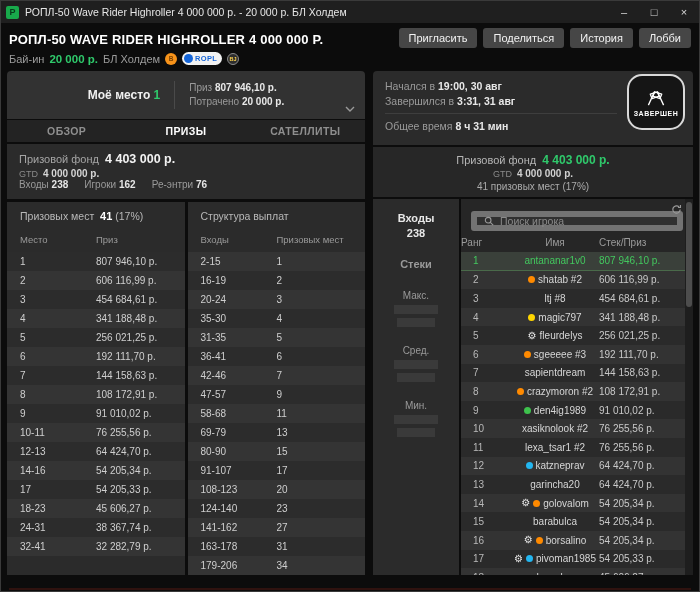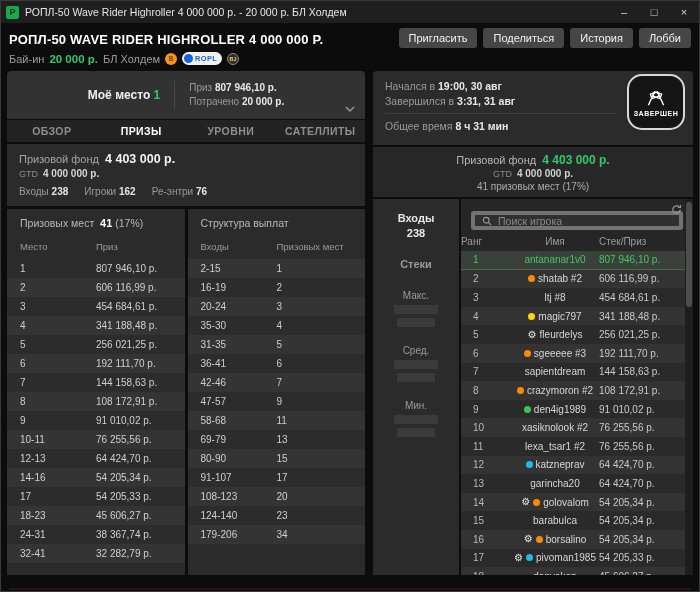--- a/index.html
+++ b/index.html
@@ -44,21 +44,21 @@
 
   .tabs { height:22px; background:#232323; margin-top:1px; display:flex; }
   .tab { flex:1; text-align:center; line-height:22px; font-size:10.5px; font-weight:bold; color:#8f8f8f; letter-spacing:0.4px; }
   .tab.active { color:#ffffff; }
 
   .linfo { background:#2b2b2b; margin-top:2px; padding:8px 12px 9px; }
   .li1 { font-size:11px; color:#a5a5a5; }
   .li1 b { color:#f2f2f2; font-size:12.5px; }
   .li2 { font-size:9px; color:#8a8a8a; margin-top:2px; }
   .li2 b { color:#d5d5d5; font-size:10px; }
-  .li3 { margin-top:7px; font-size:10px; color:#9a9a9a; display:flex; gap:16px; }
+  .li3 { font-size:10px; color:#9a9a9a; display:flex; gap:16px; }
   .li3 b { color:#e5e5e5; }
 
   .ltables { display:flex; gap:3px; margin-top:3px; flex:1; overflow:hidden; }
   .lcol { flex:1; background:#2b2b2b; overflow:hidden; }
   .lcol-title { padding:8px 13px 10px; font-size:10.5px; color:#b8b8b8; }
   .lcol-title b { color:#ffffff; font-size:11px; }
   .lhead { display:flex; padding:2px 0 7px; color:#9a9a9a; font-size:9.5px; }
   .cell1 { width:76px; margin-left:13px; }
   .cell2 { flex:1; }
   .trow { height:19px; display:flex; align-items:center; font-size:10px; color:#cfcfcf; background:#2c2c2c; }
@@ -82,21 +82,21 @@
   .rlower { display:flex; margin-top:2px; flex:1; overflow:hidden; }
   .stats { width:86px; background:#2b2b2b; text-align:center; padding-top:12px; }
   .sv { color:#e8e8e8; font-weight:bold; font-size:11px; line-height:15px; }
   .sl { color:#9a9a9a; font-size:10px; margin-top:18px; }
   .sl.first { margin-top:16px; }
   .sbar { width:44px; height:9px; background:#3a3a3a; margin:4px auto 0; }
   .sbar.small { width:38px; }
 
   .parea { flex:1; margin-left:2px; background:#262626; position:relative; display:flex; flex-direction:column; overflow:hidden; }
   .refresh { position:absolute; top:2px; right:11px; }
-  .search { margin:12px 10px 0; height:19px; border:4px solid #737373; background:#303030; border-radius:3px;
+  .search { margin:12px 10px 0; height:19px; border:6px solid #737373; background:#303030; border-radius:3px;
             display:flex; align-items:center; padding:4px 7px; gap:6px; }
   .search input { flex:1; background:transparent; border:0; outline:none; color:#dddddd; font-size:10.5px; font-family:inherit; }
   .search input::placeholder { color:#8a8a8a; }
   .phead { display:flex; align-items:center; padding:6px 0 4px; color:#9b9b9b; font-size:10px; }
   .ph-rank { width:50px; padding-left:0; }
   .ph-name { flex:1; text-align:center; }
   .ph-prize { width:94px; }
   .prows { flex:1; overflow:hidden; }
   .prow { height:18.6px; display:flex; align-items:center; font-size:10px; background:#2a2a2a; }
   .prow.alt2 { background:#333333; }
@@ -165,21 +165,20 @@
         <span class="chev">
           <svg width="10" height="6" viewBox="0 0 10 6">
               <polyline points="1,1 5,5 9,1" fill="none" stroke="#9a9a9a" stroke-width="1.4"></polyline>
             </svg>
         </span>
       </div>
 
       <div class="tabs" id="tabs">
           <div class="tab">ОБЗОР</div>
           <div class="tab active">ПРИЗЫ</div>
-          <div class="tab">УРОВНИ</div>
           <div class="tab">САТЕЛЛИТЫ</div>
         </div>
 
       <div class="linfo">
         <div class="li1">
           <span>Призовой фонд</span>&nbsp; <b>4 403 000 р.</b>
         </div>
         <div class="li2">
           <span>GTD</span>&nbsp; <b>4 000 000 р.</b>
         </div>
@@ -321,20 +320,28 @@
                 <span class="cell1">91-107</span>
                 <span class="cell2">17</span>
               </div>
               <div class="trow alt">
                 <span class="cell1">108-123</span>
                 <span class="cell2">20</span>
               </div>
               <div class="trow">
                 <span class="cell1">124-140</span>
                 <span class="cell2">23</span>
+              </div>
+              <div class="trow alt">
+                <span class="cell1">141-162</span>
+                <span class="cell2">27</span>
+              </div>
+              <div class="trow">
+                <span class="cell1">163-178</span>
+                <span class="cell2">31</span>
               </div>
               <div class="trow alt">
                 <span class="cell1">179-206</span>
                 <span class="cell2">34</span>
               </div>
             </div>
         </div>
       </div>
     </div>
 

